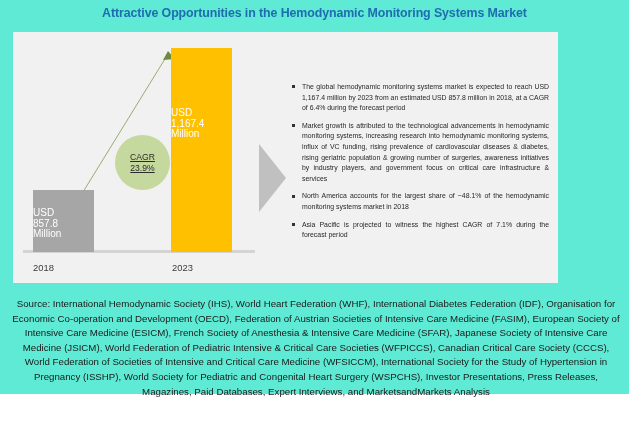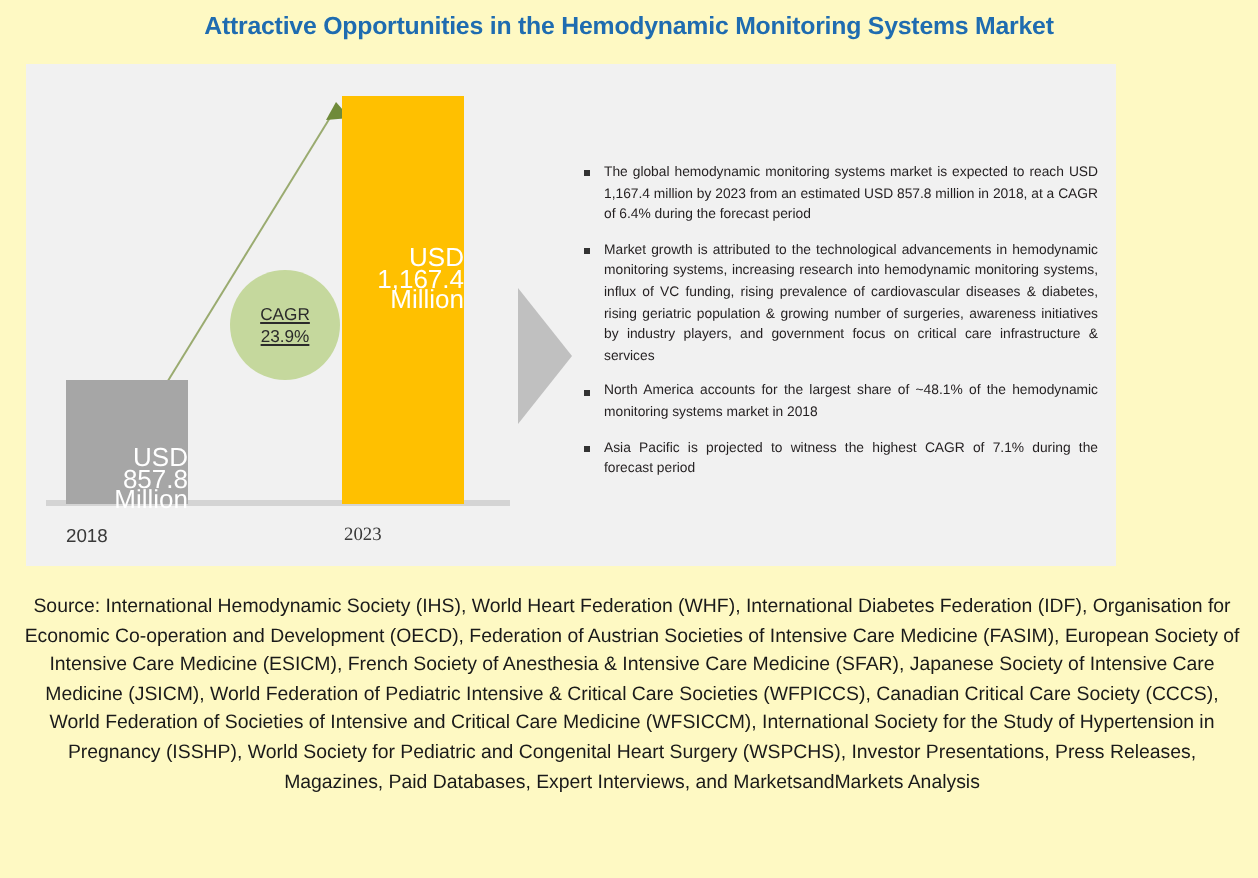--- a/index.html
+++ b/index.html
@@ -6,22 +6,22 @@
   html, body {
     width: 629px;
     height: 439px;
     background: #ffffff;
     font-family: "Liberation Sans", sans-serif;
     overflow: hidden;
   }
   #root {
     position: relative;
     width: 629px;
-    height: 439px;
-    background: #fef9c3;
+    height: 394px;
+    background: #5eead4;
   }
 
   
   .page-title {
     position: absolute;
     left: 0; top: 6px;
     width: 629px;
     text-align: center;
     font-size: 12.4px;
     font-weight: bold;
@@ -47,24 +47,24 @@
   .baseline {
     position: absolute;
     left: 10px; bottom: 30px;
     width: 232px; height: 3px;
     background: #d4d4d4;
   }
   .bar {
     position: absolute;
     bottom: 31px;
     color: #ffffff;
-    font-size: 13px;
+    font-size: 10px;
     line-height: 10.5px;
-    text-align: right;
-    padding-top: 20px;
+    text-align: left;
+    padding-top: 4px;
   }
   .bar-2018 {
     left: 20px;
     width: 61px;
     height: 62px;
     background: #a6a6a6;
   }
   .bar-2018 .bar-label { margin-top: 14px; }
   .bar-2023 {
     left: 158px;
@@ -77,21 +77,21 @@
 
   .x-label {
     position: absolute;
     bottom: 10px;
     font-size: 9.4px;
     color: #3a3a3a;
     text-align: left;
     width: 60px;
   }
   .x-2018 { left: 20px; }
-  .x-2023 { left: 159px; font-family: Liberation Serif, serif; }
+  .x-2023 { left: 159px; }
 
   
   .trend-svg {
     position: absolute;
     left: 0; top: 0;
     width: 250px; height: 251px;
     overflow: visible;
   }
   .cagr-bubble {
     position: absolute;

